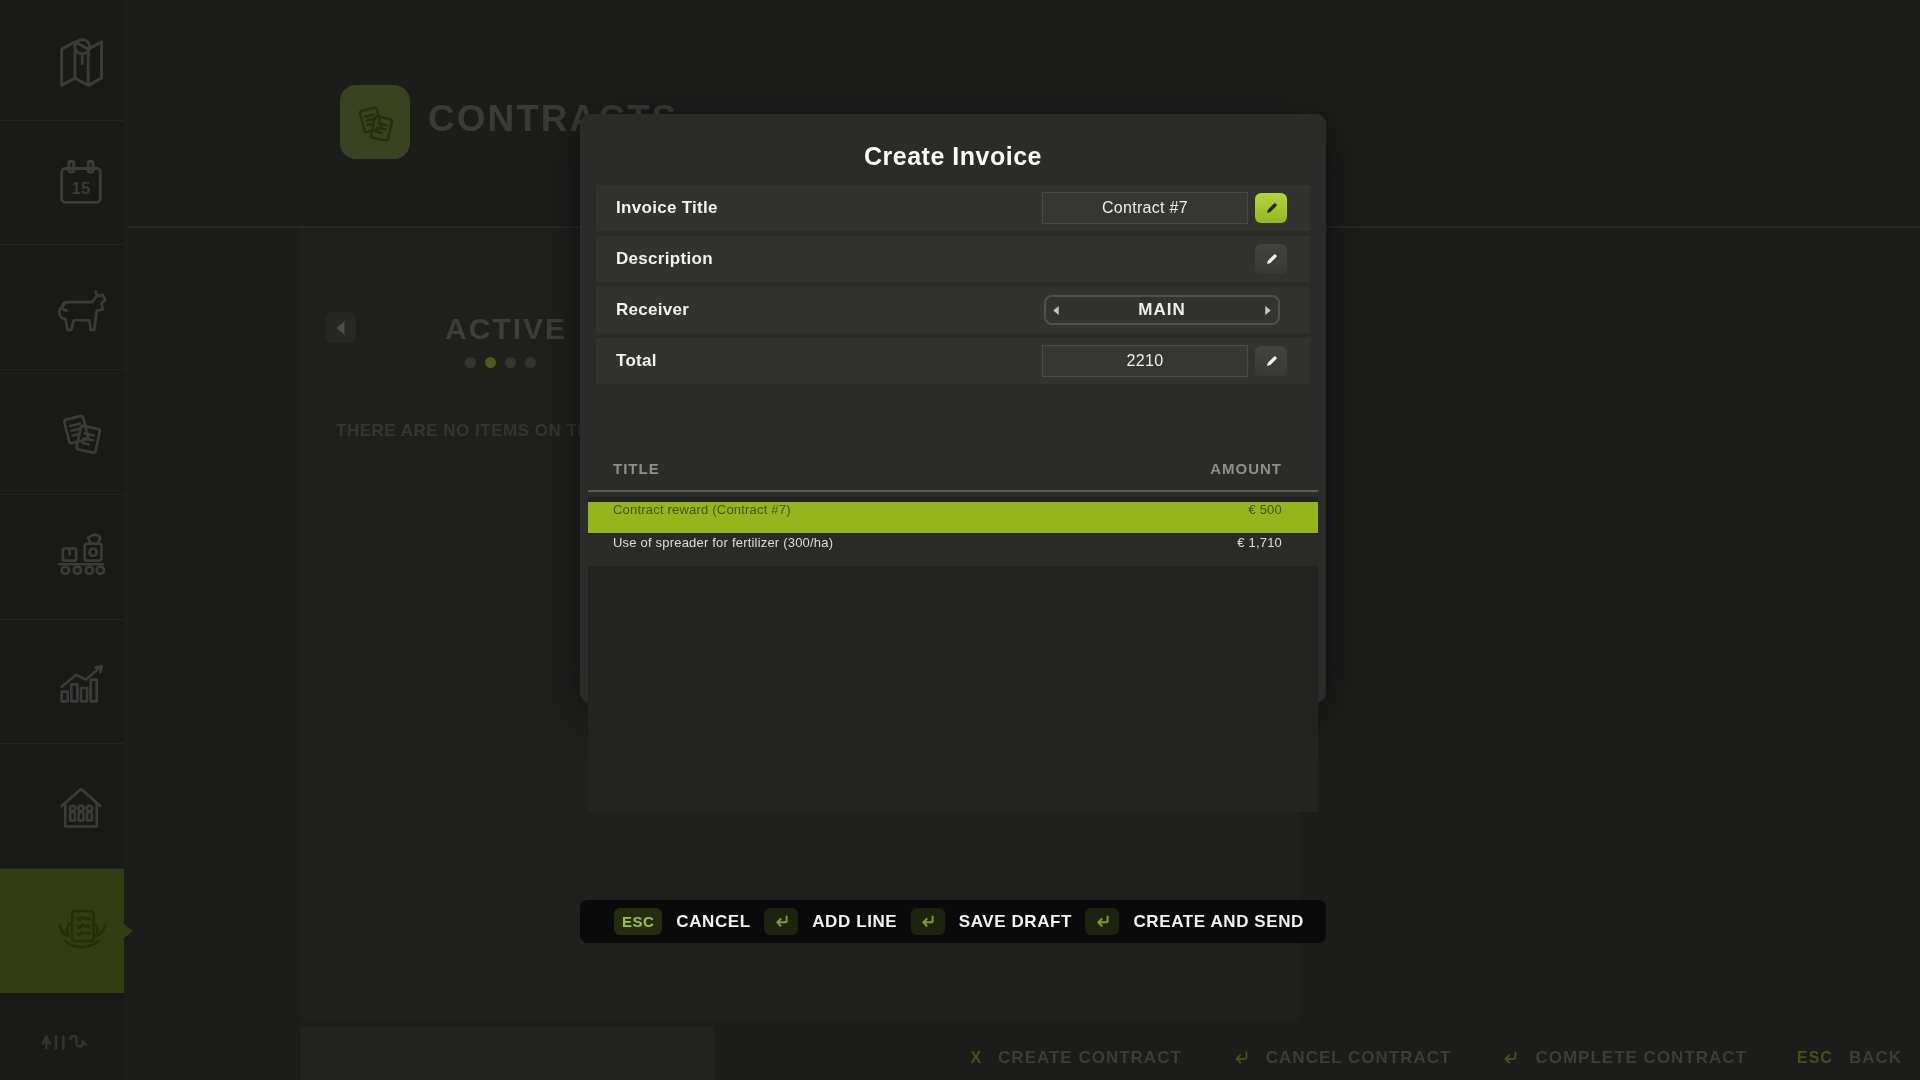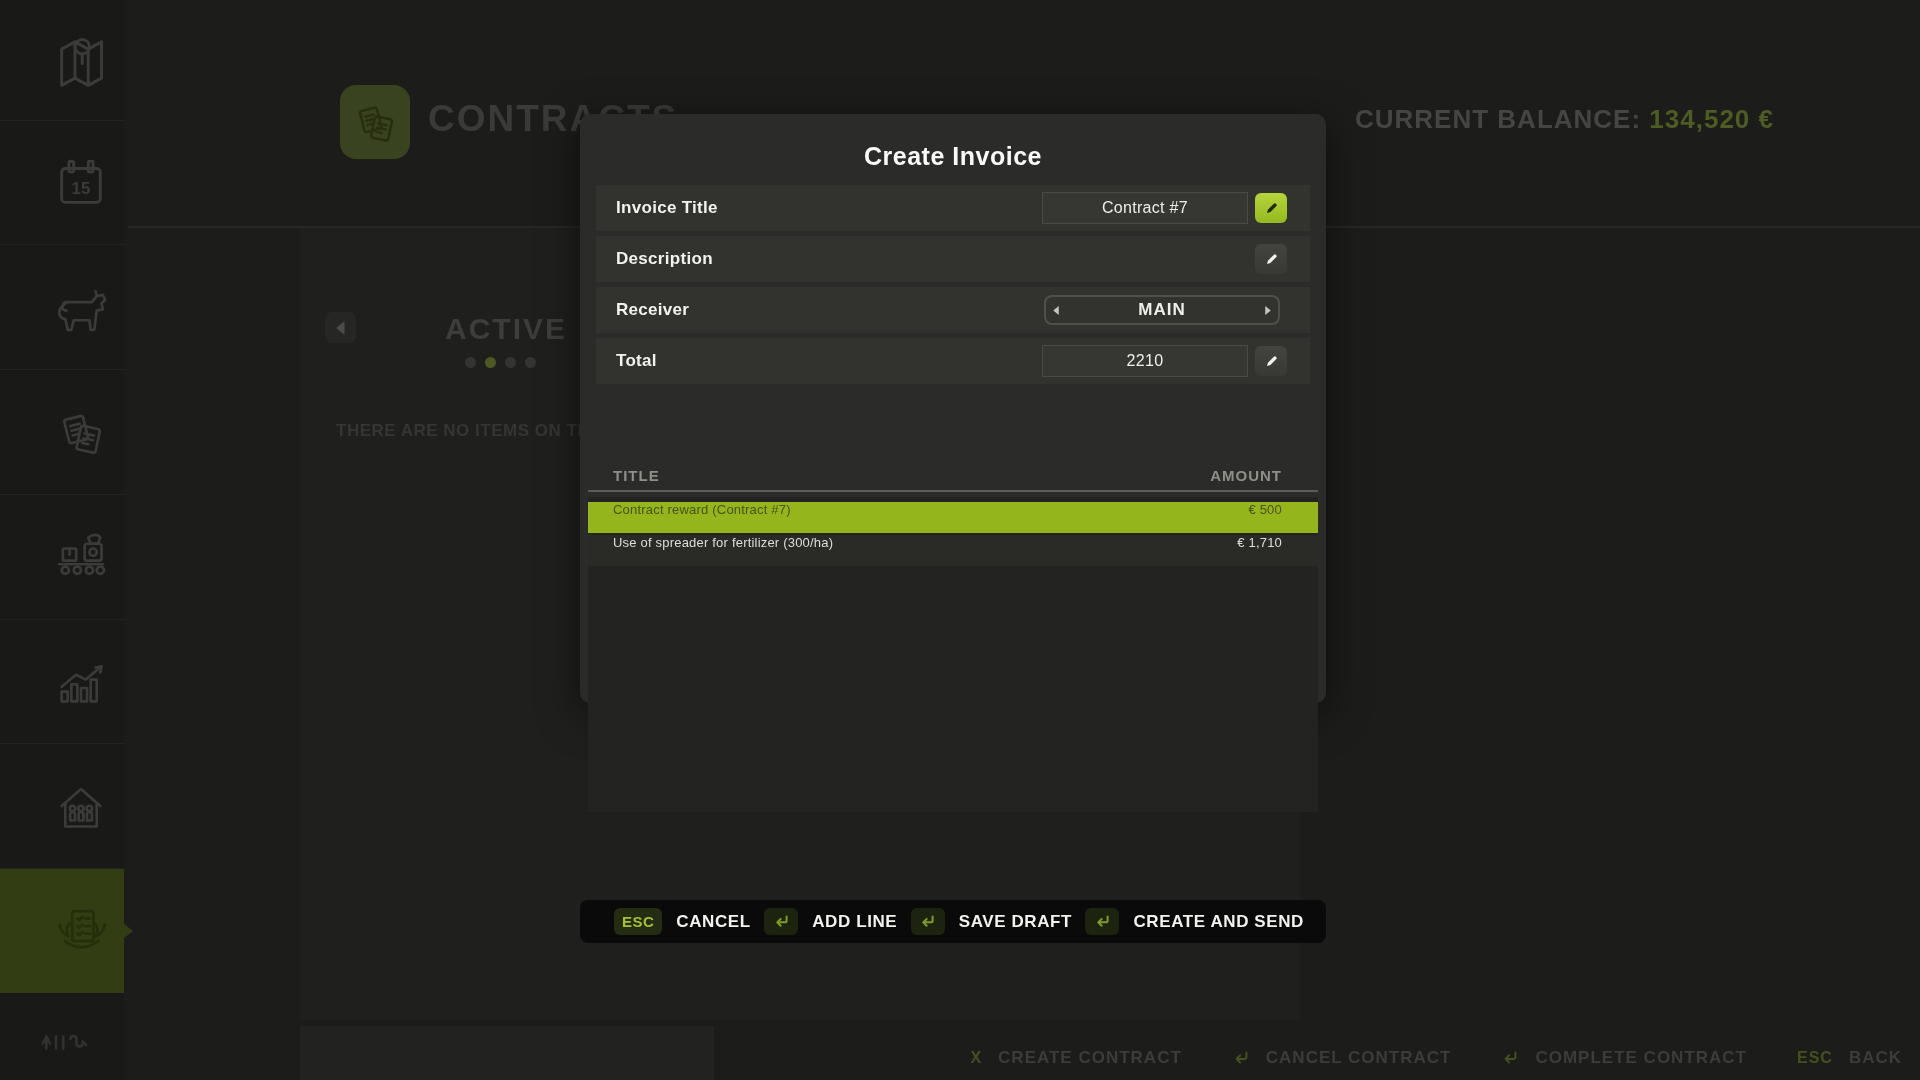--- a/index.html
+++ b/index.html
@@ -50,21 +50,21 @@
   .m-row .m-label{margin-left:20px;font-size:17px;font-weight:bold;color:#f2f2ee;letter-spacing:.3px;}
   .m-input{position:absolute;right:62px;top:7px;width:206px;height:32px;background:#363633;border:1px solid #4b4b46;border-radius:0;display:flex;align-items:center;justify-content:center;font-size:16px;color:#eeeeea;letter-spacing:.3px;}
   .m-input.empty{background:transparent;border-color:transparent;}
   .pencil-btn{position:absolute;right:23px;top:8px;width:32px;height:30px;border-radius:6px;display:flex;align-items:center;justify-content:center;}
   .pencil-btn.green{background:linear-gradient(#b5d53b,#93b91f);color:#20270a;}
   .pencil-btn.gray{background:linear-gradient(#434340,#383835);color:#f0f0ec;}
   .spinner{position:absolute;right:30px;top:8px;width:236px;height:30px;border:2px solid #50504b;border-radius:8px;display:flex;align-items:center;justify-content:space-between;padding:0 6px;}
   .spin-val{font-size:17px;font-weight:bold;color:#eeeeea;letter-spacing:1px;flex:1;text-align:center;}
   .spin-arrow{color:#c6c6c1;display:flex;}
 
-  .m-thead{position:absolute;left:8px;top:346px;width:730px;height:32px;display:flex;align-items:center;justify-content:space-between;border-bottom:2px solid #5c5c56;padding:0 36px 0 25px;font-size:15px;font-weight:bold;letter-spacing:1px;color:#8f8f8a;}
+  .m-thead{position:absolute;left:8px;top:346px;width:730px;height:32px;display:flex;justify-content:space-between;border-bottom:2px solid #5c5c56;padding:0 36px 0 25px;font-size:15px;font-weight:bold;letter-spacing:1px;color:#8f8f8a;}
   .m-list{position:absolute;left:8px;top:383px;width:730px;height:315px;background:#232321;}
   .l-row{height:31px;display:flex;align-items:flex-start;justify-content:space-between;padding:0 36px 0 25px;font-size:13px;letter-spacing:.2px;}
   .l-row.selected{margin-top:5px;background:#95b51d;color:#49530f;}
   .l-row.normal{margin-top:2px;background:#2a2a27;color:#dededa;}
 
   .m-footer{position:absolute;left:580px;top:900px;width:746px;height:43px;background:#0a0a0a;border-radius:8px;display:flex;align-items:center;justify-content:space-between;padding:0 22px 0 34px;}
   .mf-item{display:flex;align-items:center;gap:14px;}
   .key-badge{min-width:44px;height:27px;padding:0 8px;border-radius:6px;background:#242d12;display:flex;align-items:center;justify-content:center;font-size:15px;font-weight:bold;color:#a3c233;letter-spacing:.5px;}
   .enter-badge{width:34px;height:27px;border-radius:6px;background:#1c2410;display:flex;align-items:center;justify-content:center;color:#7f9c24;}
   .mf-label{font-size:17px;font-weight:bold;letter-spacing:.6px;color:#f2f2ee;}
@@ -186,24 +186,20 @@
           <rect x="12" y="12" width="16" height="20" rx="2"></rect>
           <path d="M16 18 h8 M16 22 h8 M16 26 h5"></path>
         </g>
       <g transform="rotate(12 30 30)">
           <rect x="22" y="20" width="16" height="20" rx="2"></rect>
           <path d="M26 26 h8 M26 30 h8 M26 34 h5"></path>
         </g>
     </svg>
   </div>
   <div class="page-title">CONTRACTS</div>
-  <div class="balance">
-    <span class="lbl">CURRENT BALANCE:</span>
-    <span class="val">134,520 €</span>
-  </div>
 
   <div class="back-btn">
     <svg width="12" height="14" viewBox="0 0 8 12">
         <polygon points="7,0 0,6 7,12" fill="currentColor"></polygon>
       </svg>
   </div>
   <div class="tab-title">ACTIVE</div>
   <div class="dots">
     <span class="dot"></span>
     <span class="dot active"></span>

